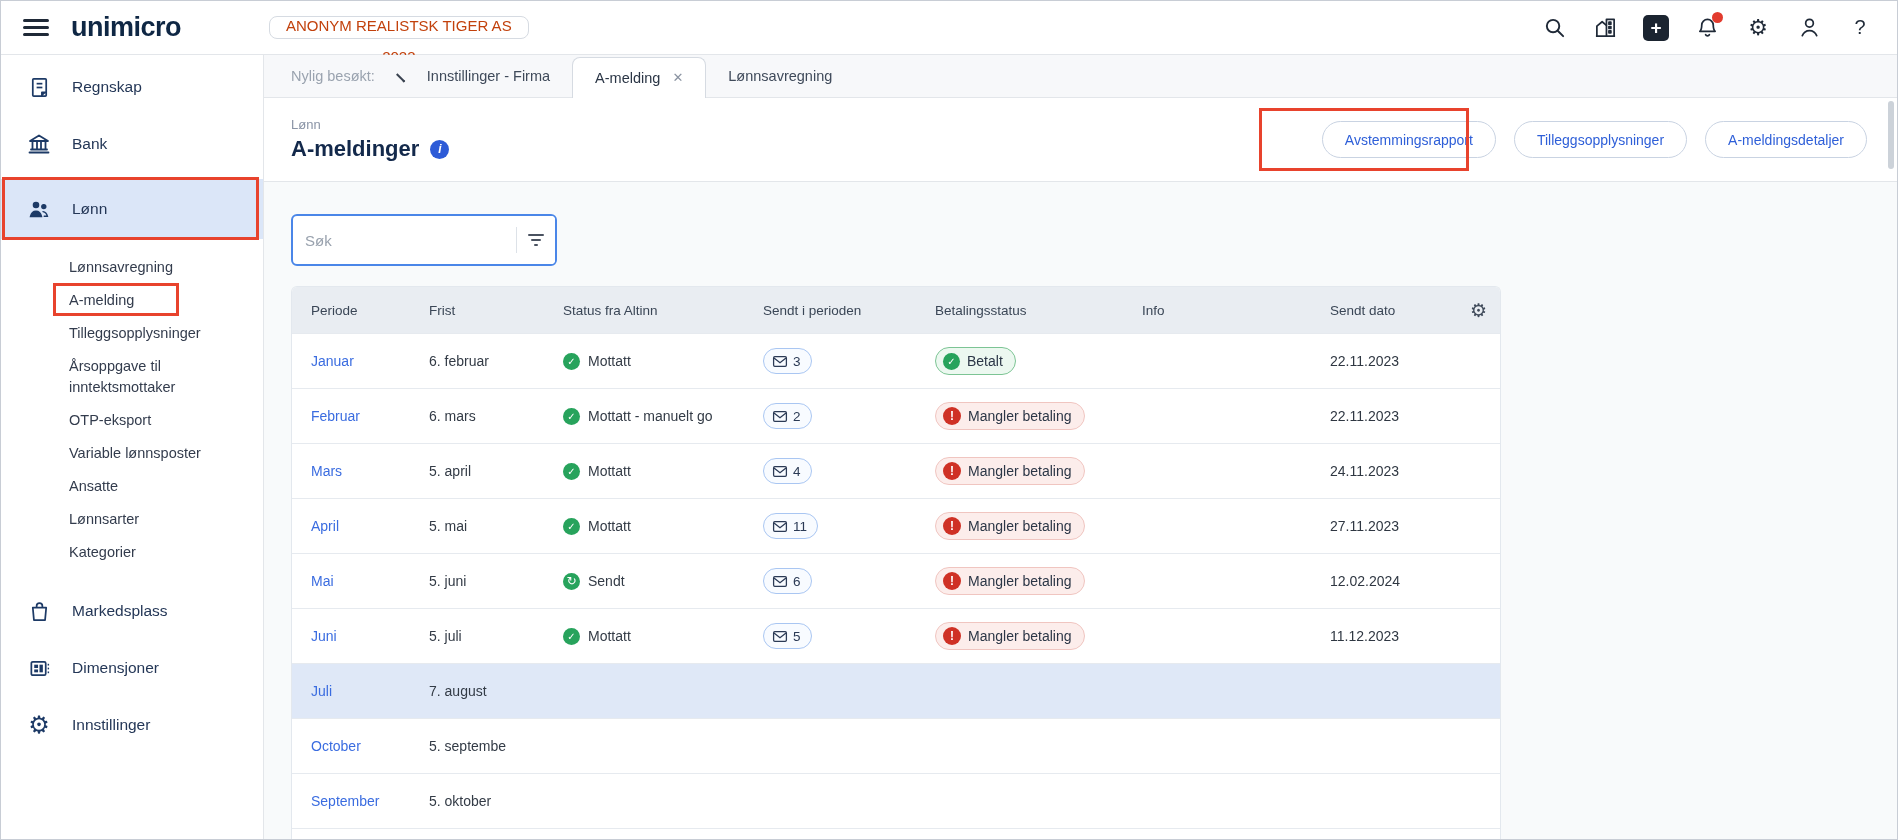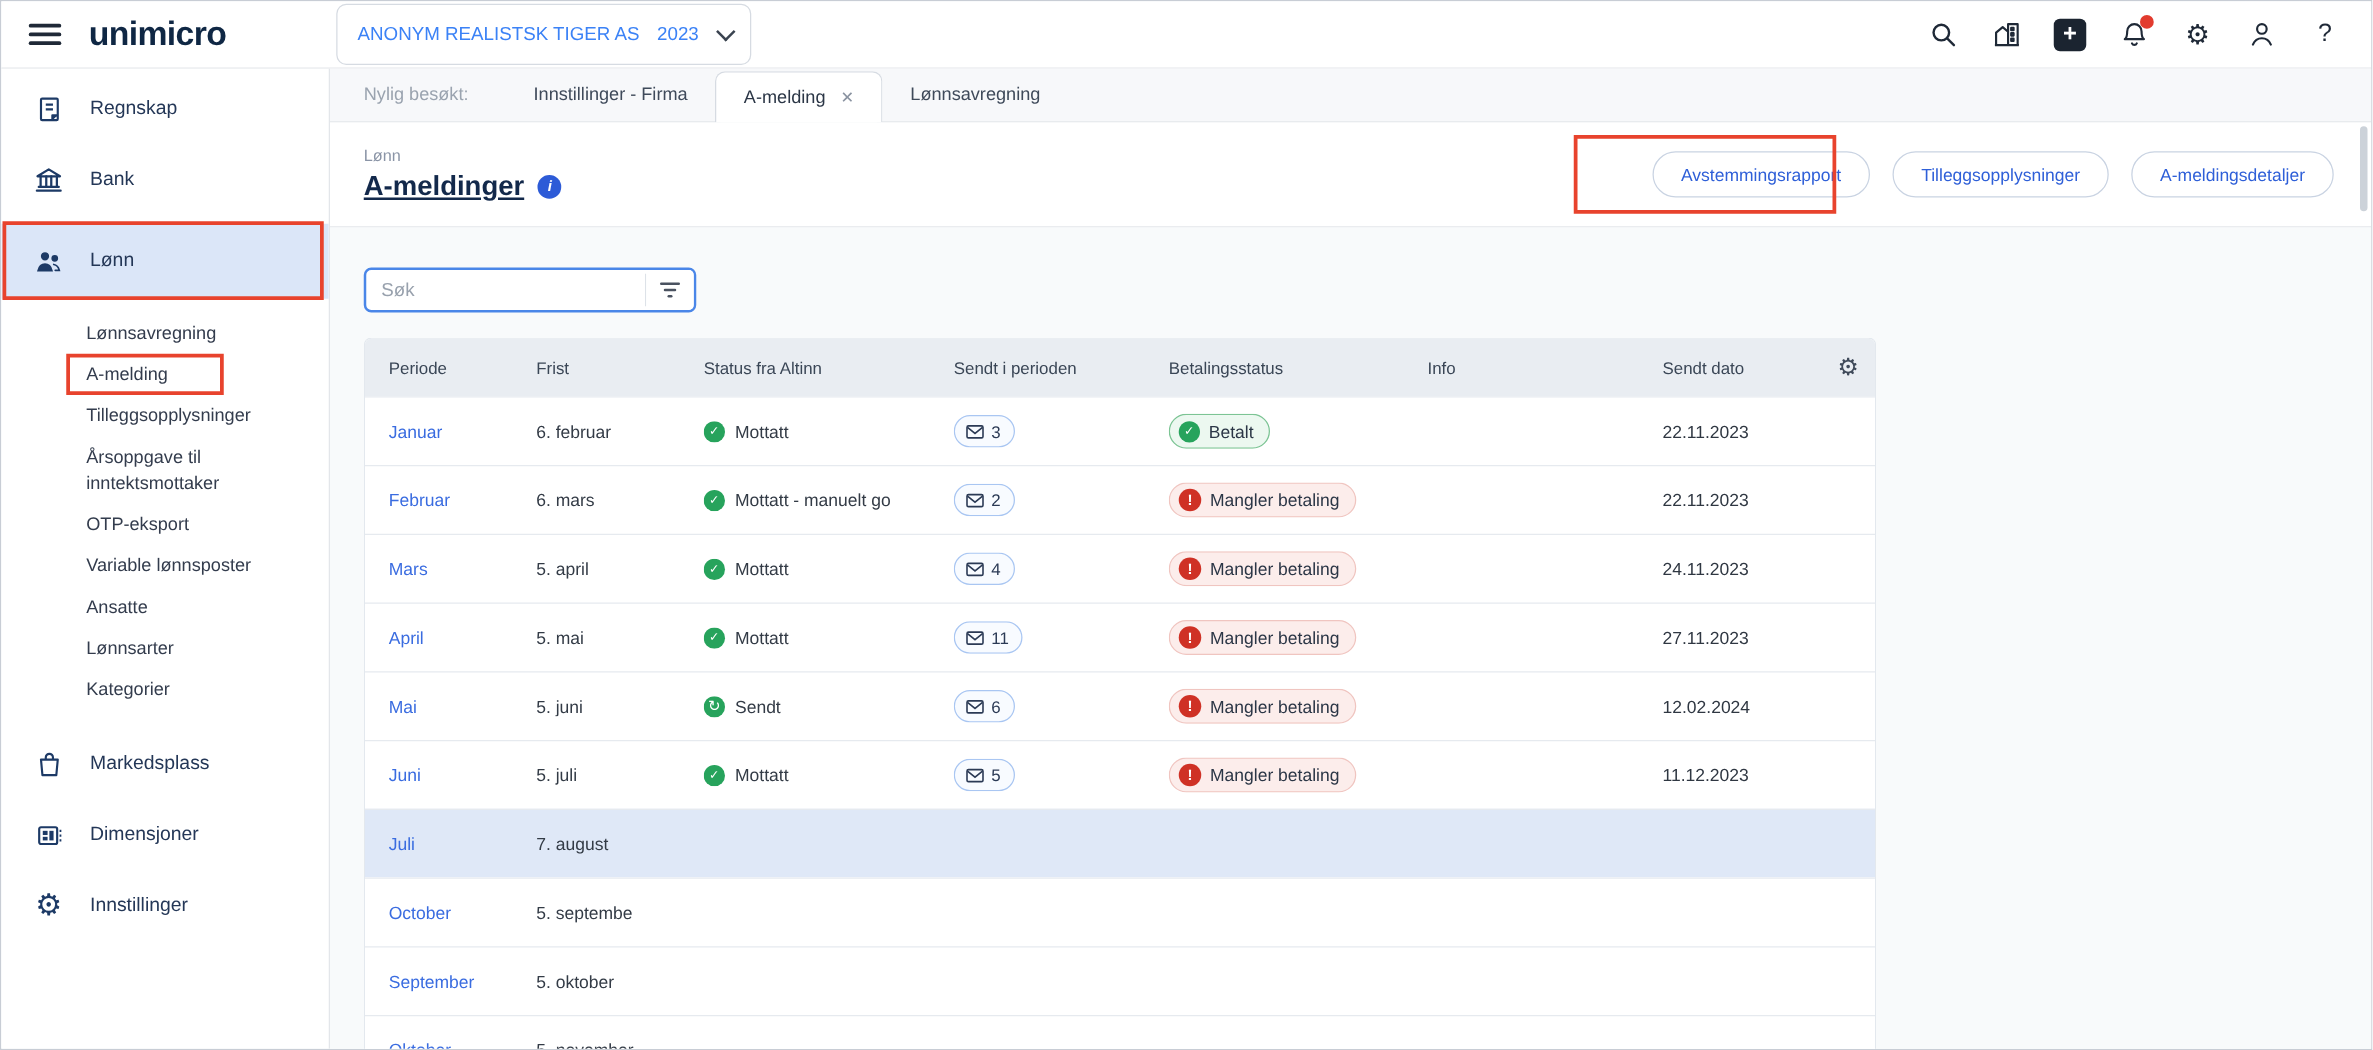--- a/index.html
+++ b/index.html
@@ -4,21 +4,21 @@
 <style>
   * { margin:0; padding:0; box-sizing:border-box; }
   html,body { width:1898px; height:840px; font-family:"Liberation Sans","DejaVu Sans",sans-serif; background:#fff; }
   .page { position:relative; width:1898px; height:840px; border:1px solid #c8cdd5; overflow:hidden; background:#fff; display:flex; flex-direction:column; }
 
   
   .topbar { height:54px; flex:0 0 54px; display:flex; align-items:center; background:#fff; border-bottom:1px solid #e3e6ea; padding:0 24px 0 22px; }
   .burger { width:26px; display:flex; flex-direction:column; gap:4px; cursor:pointer; margin-right:22px; }
   .burger span { height:3px; background:#1f2937; border-radius:2px; }
   .logo { font-size:27px; font-weight:700; color:#0f2744; letter-spacing:-0.5px; margin-right:88px; }
-  .company-pill { display:flex; align-items:center; gap:14px; border:1px solid #d6dbe2; border-radius:8px; height:49px; padding:0 16px; font-size:15px; color:#3b82f6; cursor:pointer; }
+  .company-pill { display:flex; align-items:center; gap:14px; border:1px solid #d6dbe2; border-radius:8px; height:23px; padding:0 16px; font-size:15px; color:#c2410c; cursor:pointer;flex-direction:column; }
   .chev { width:11px; height:11px; border-right:2px solid #3a4350; border-bottom:2px solid #3a4350; transform:rotate(45deg) translateY(-3px); }
   .topbar-icons { margin-left:auto; display:flex; align-items:center; gap:25px; }
   .tico { width:26px; height:26px; display:flex; align-items:center; justify-content:center; position:relative; cursor:pointer; color:#1f2937; }
   .tico svg { display:block; }
   .plus-sq { width:26px; height:26px; background:#1b2430; color:#fff; border-radius:5px; font-size:19px; font-weight:700; display:flex; align-items:center; justify-content:center; }
   .bell-dot { position:absolute; top:-3px; right:-3px; width:11px; height:11px; border-radius:50%; background:#e23b2e; }
   .gear-glyph { font-size:22px; line-height:1; }
   .help-glyph { font-size:20px; font-weight:500; }
 
   .body-row { flex:1; display:flex; min-height:0; }
@@ -37,28 +37,28 @@
 
   .tabbar { height:43px; flex:0 0 43px; background:#f7f8fa; border-bottom:1px solid #e3e6ea; display:flex; align-items:center; padding-left:27px; }
   .recent-label { color:#9aa3af; font-size:14.5px; margin-right:30px; }
   .tab { padding:0 22px; font-size:14.5px; color:#3f4a5a; cursor:pointer; }
   .tab.active { background:#fff; border:1px solid #d6dbe2; border-bottom:none; border-radius:8px 8px 0 0; height:41px; margin-top:2px; display:flex; align-items:center; gap:12px; color:#2b3646; }
   .tab-close { color:#8a93a1; font-size:13px; cursor:pointer; }
 
   .page-header { height:84px; flex:0 0 84px; background:#fff; border-bottom:1px solid #e3e6ea; display:flex; align-items:center; padding:0 30px 0 27px; }
   .eyebrow { font-size:13px; color:#8a94a6; margin-bottom:4px; }
   .page-title-row { display:flex; align-items:center; gap:11px; }
-  .page-title { font-size:22px; font-weight:700; color:#13294b;text-decoration:underline; }
+  .page-title { font-size:22px; font-weight:700; color:#13294b; }
   .info-ic { width:19px; height:19px; border-radius:50%; background:#2d5bd7; color:#fff; font-size:12px; font-weight:700; font-style:italic; display:flex; align-items:center; justify-content:center; cursor:pointer; }
   .hdr-buttons { margin-left:auto; display:flex; gap:18px; }
   .pill-btn { height:37px; padding:0 22px; border:1px solid #c9d3e2; border-radius:19px; background:#fff; color:#2e5fd8; font-size:14px; font-family:inherit; cursor:pointer; white-space:nowrap; }
 
   .content { flex:1; background:#f8fafb; padding:32px 0 0 27px; min-height:0; position:relative; }
 
-  .search-wrap { width:266px; height:36px; border:2px solid #4a86e8; border-radius:6px; background:#fff; display:flex; align-items:center; margin-bottom:20px; overflow:hidden; }
+  .search-wrap { width:266px; height:52px; border:2px solid #4a86e8; border-radius:6px; background:#fff; display:flex; align-items:center; margin-bottom:20px; overflow:hidden; }
   .search-input { flex:1; border:none; outline:none; padding:0 12px; font-size:15px; font-family:inherit; color:#2b3646; background:transparent; }
   .search-input::placeholder { color:#98a1ad; }
   .search-div { width:1px; height:26px; background:#dde2e8; }
   .filter-btn { width:40px; height:100%; display:flex; flex-direction:column; align-items:center; justify-content:center; gap:3px; cursor:pointer; background:#fff; }
   .filter-btn i { display:block; height:2px; background:#4a5260; border-radius:1px; }
   .fb1{width:16px;} .fb2{width:10px;} .fb3{width:4px;}
 
   
   .tbl { width:1210px; border:1px solid #e3e8ee; border-bottom:none; border-radius:6px 6px 0 0; background:#fff; overflow:hidden; }
   .thead { display:grid; grid-template-columns:137px 134px 200px 172px 207px 188px 140px 32px; height:46px; align-items:center; background:#e9edf2; font-size:13.5px; font-weight:500; color:#3a4656; }

